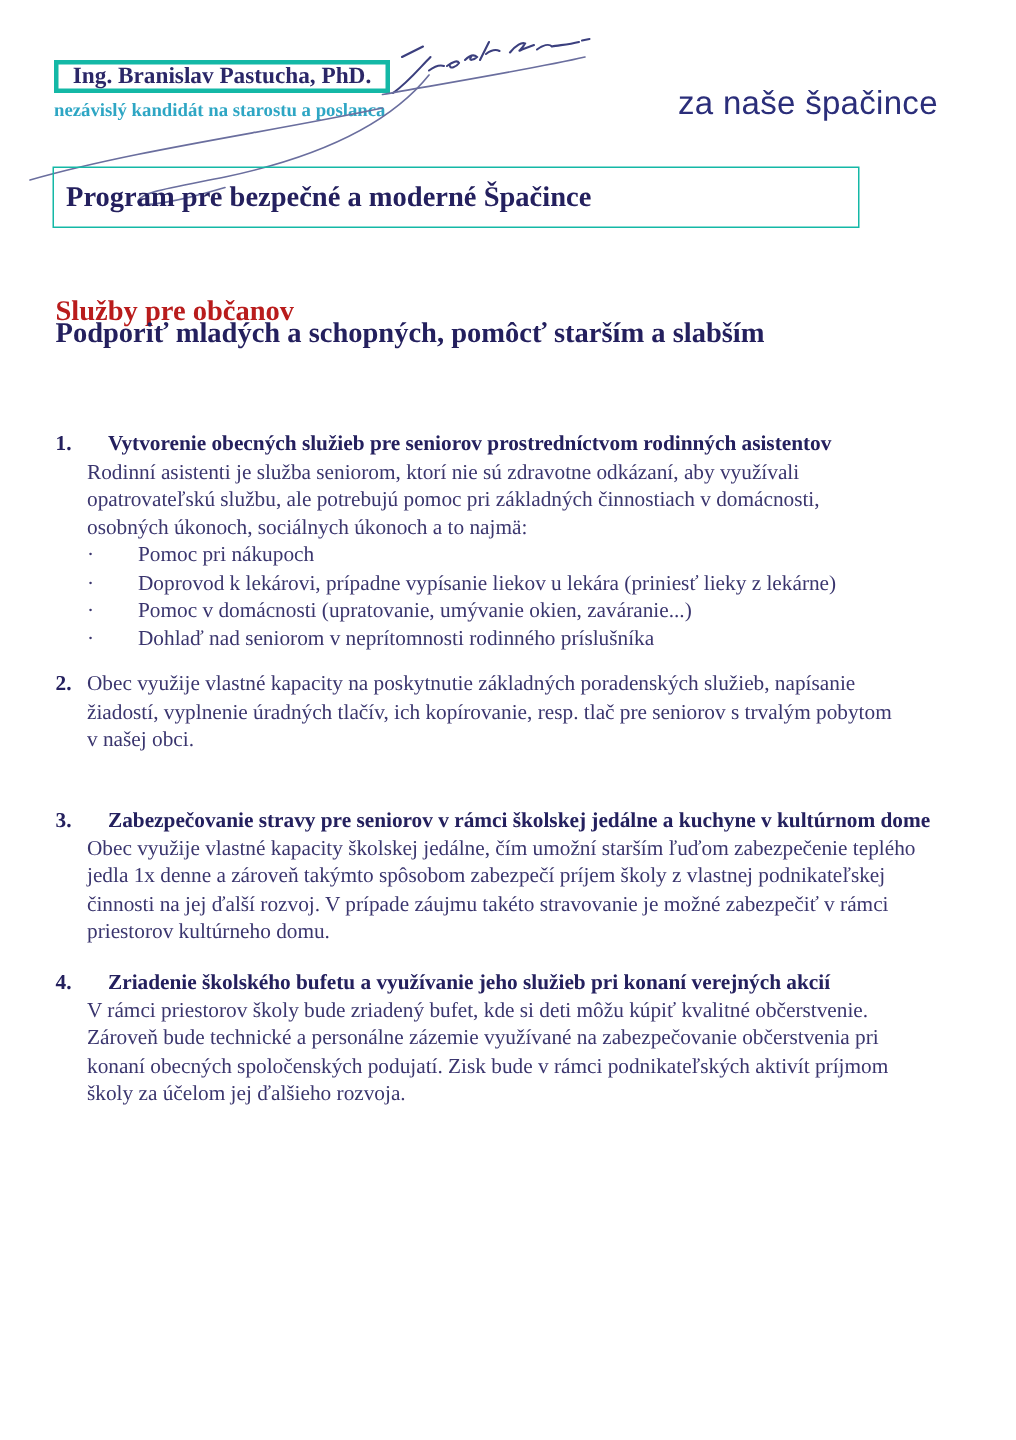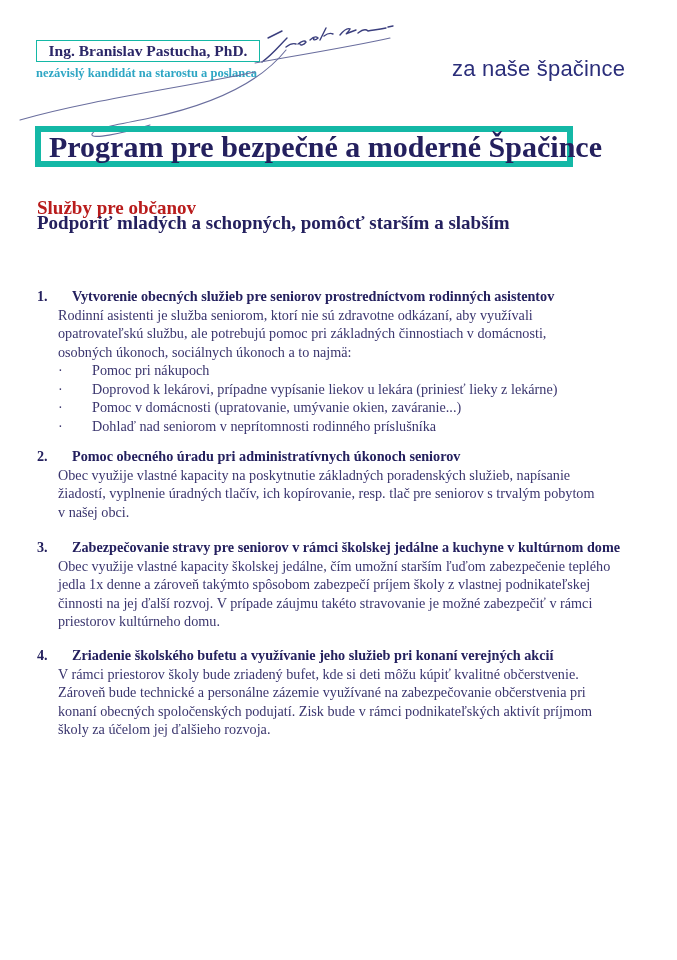--- a/index.html
+++ b/index.html
@@ -1,27 +1,27 @@
 <!DOCTYPE html>
 <html><head>
   <meta charset="utf-8">
   <style>
     html, body { margin: 0; padding: 0; background: #ffffff; }
     body { width: 677px; height: 960px; position: relative; overflow: hidden;
            font-family: "Liberation Serif", "DejaVu Serif", serif; color: #2e2a6e; }
     .abs { position: absolute; }
-    .name-box { left: 36px; top: 40px; width: 224px; height: 22px; border: 1px solid #14b8a6;
+    .name-box { left: 36px; top: 40px; width: 224px; height: 22px; border: 3px solid #14b8a6;
                 box-sizing: border-box; display: flex; align-items: center; justify-content: center;
                 font-weight: bold; font-size: 15.5px; color: #2b2768; }
     .subtitle { left: 36px; top: 66px; font-size: 12.5px; font-weight: bold; color: #2ea6c4; white-space: nowrap; }
     .brand { left: 452px; top: 56px; font-family: Liberation Sans, sans-serif; font-size: 22px;
              color: #2b2e7a; letter-spacing: 0.2px; white-space: nowrap; }
-    .title-box { left: 35px; top: 126px; width: 538px; height: 41px; border: 6px solid #14b8a6;
+    .title-box { left: 35px; top: 111px; width: 538px; height: 41px; border: 1px solid #14b8a6;
                  box-sizing: border-box; display: flex; align-items: center; padding-left: 8px;
-                 font-weight: bold; font-size: 30px; color: #24205e; white-space: nowrap; }
+                 font-weight: bold; font-size: 19px; color: #24205e; white-space: nowrap; }
     .section-label { left: 37px; top: 197px; font-weight: bold; font-size: 19px; color: #b91c1c; white-space: nowrap; }
     .section-sub { left: 37px; top: 212px; font-weight: bold; font-size: 19px; color: #24205e; white-space: nowrap; }
     .item { position: absolute; left: 37px; width: 600px; font-size: 14.2px; line-height: 18.5px; color: #3a356e; }
     .item .num { position: absolute; left: 0; top: 0; font-weight: bold; color: #24205e; }
     .item .head { margin-left: 35px; font-weight: bold; color: #24205e; white-space: nowrap; }
     .item .body { margin-left: 21px; }
     .item .body p { margin: 0; white-space: nowrap; }
     .bullets { margin: 0; padding: 0; list-style: none; margin-left: 21px; }
     .bullets li { position: relative; padding-left: 34px; white-space: nowrap; }
     .bullets li .dot { position: absolute; left: 0; top: 0; }
@@ -72,21 +72,20 @@
   <ul class="bullets">
     <li><span class="dot">·</span><span>Pomoc pri nákupoch</span></li>
     <li><span class="dot">·</span><span>Doprovod k lekárovi, prípadne vypísanie liekov u lekára (priniesť lieky z lekárne)</span></li>
     <li><span class="dot">·</span><span>Pomoc v domácnosti (upratovanie, umývanie okien, zaváranie...)</span></li>
     <li><span class="dot">·</span><span>Dohlaď nad seniorom v neprítomnosti rodinného príslušníka</span></li>
   </ul>
 </div>
 
 <div class="item" style="top:447px;">
   <span class="num">2.</span>
-  <div class="head">Pomoc obecného úradu pri administratívnych úkonoch seniorov</div>
   <div class="body">
     <p>Obec využije vlastné kapacity na poskytnutie základných poradenských služieb, napísanie</p>
     <p>žiadostí, vyplnenie úradných tlačív, ich kopírovanie, resp. tlač pre seniorov s trvalým pobytom</p>
     <p>v našej obci.</p>
   </div>
 </div>
 
 <div class="item" style="top:538px;">
   <span class="num">3.</span>
   <div class="head">Zabezpečovanie stravy pre seniorov v rámci školskej jedálne a kuchyne v kultúrnom dome</div>

